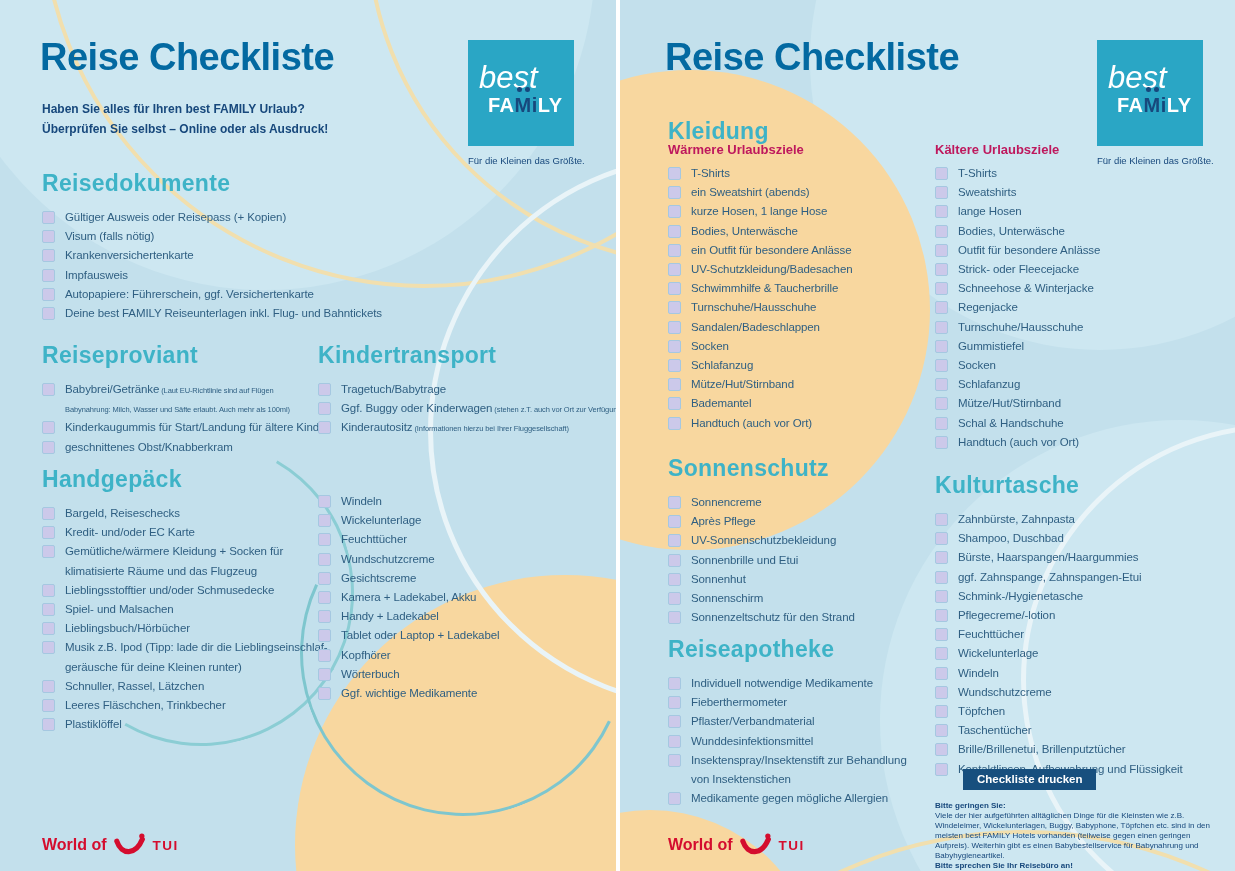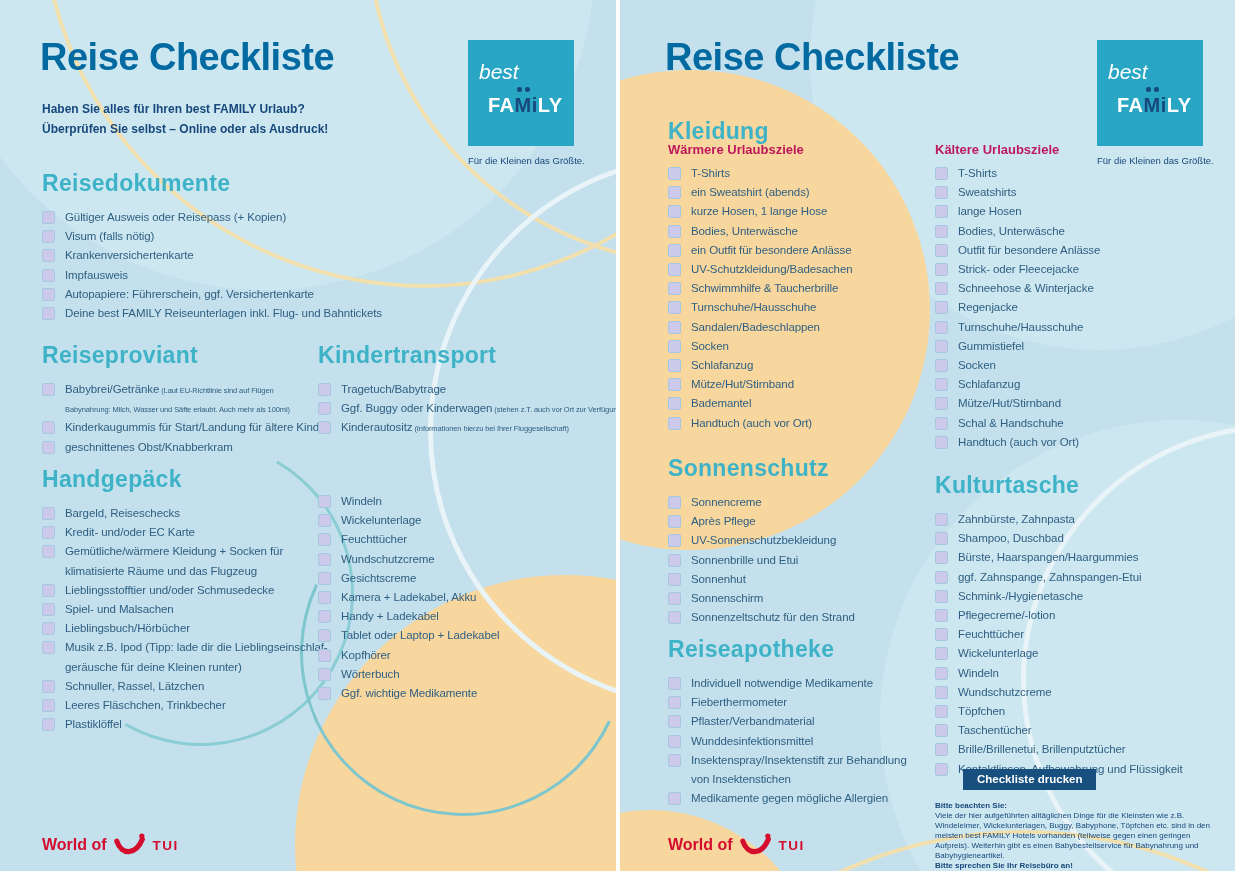--- a/index.html
+++ b/index.html
@@ -27,21 +27,21 @@
   .checkbox {
     flex:0 0 auto; width:13px; height:13px; margin:3px 10px 0 0;
     background:#ccc9ea; border:1px solid #a5c8e1; border-radius:2px; box-sizing:border-box;
   }
   .check-label { font-size:11.5px; line-height:19.2px; color:#2f5f82; letter-spacing:-0.1px; white-space:pre; }
   .check-note  { font-size:7.5px; line-height:11px; color:#2f5f82; white-space:pre; }
 
   
   .logo-block { width:130px; }
   .logo-square { position:relative; width:106px; height:106px; background:#2aa6c5; }
-  .logo-best { position:absolute; left:11px; top:20px; font-size:21px; font-style:italic; color:#ffffff; }
+  .logo-best { position:absolute; left:11px; top:20px; font-size:31px; font-style:italic; color:#ffffff; }
   .logo-family { position:absolute; left:20px; top:54px; font-size:20px; font-weight:bold; letter-spacing:0.5px; }
   .lf-white { color:#ffffff; } .lf-navy { color:#17487c; }
   .logo-dot { position:absolute; width:4.5px; height:4.5px; border-radius:50%; background:#17487c; }
   .logo-dot.d1 { left:49px; top:47px; } .logo-dot.d2 { left:57px; top:47px; }
   .logo-tagline { margin-top:9px; font-size:9.5px; font-weight:normal; color:#17487c; white-space:nowrap; }
 
   
   .tui { display:flex; align-items:center; color:#d40d2e; }
   .tui .wo  { font-size:16px; font-weight:bold; margin-right:7px; }
   .tui .tui-name { font-size:13.5px; font-weight:bold; letter-spacing:1.5px; margin-left:5px; }
@@ -529,21 +529,21 @@
           <div class="check-item">
             <span class="checkbox"></span>
             <span class="check-label">Kontaktlinsen, Aufbewahrung und Flüssigkeit</span>
           </div>
         </div>
     </section>
 
     <button class="layer print-btn" style="left:343px;top:769px;">Checkliste drucken</button>
 
     <div class="layer notice" style="left:315px;top:801px;width:282px;">
-      <div class="notice-h">Bitte beachten Sie:</div>
+      <div class="notice-h">Bitte geringen Sie:</div>
       <div class="notice-b">Viele der hier aufgeführten alltäglichen Dinge für die Kleinsten wie z.B. Windeleimer, Wickelunterlagen, Buggy, Babyphone, Töpfchen etc. sind in den meisten best FAMILY Hotels vorhanden (teilweise gegen einen geringen Aufpreis). Weiterhin gibt es einen Babybestellservice für Babynahrung und Babyhygieneartikel.</div>
       <div class="notice-h">Bitte sprechen Sie Ihr Reisebüro an!</div>
     </div>
 
     <div class="layer tui" style="left:48px;top:832px;">
       <span class="wo">World of</span>
       <svg width="34" height="26" viewBox="0 0 36 26">
         <path d="M3,9 C8,24 23,24 30,7" fill="none" stroke="#d40d2e" stroke-width="5.5" stroke-linecap="round"></path>
         <circle cx="29.5" cy="3.5" r="2.8" fill="#d40d2e"></circle>
       </svg>

